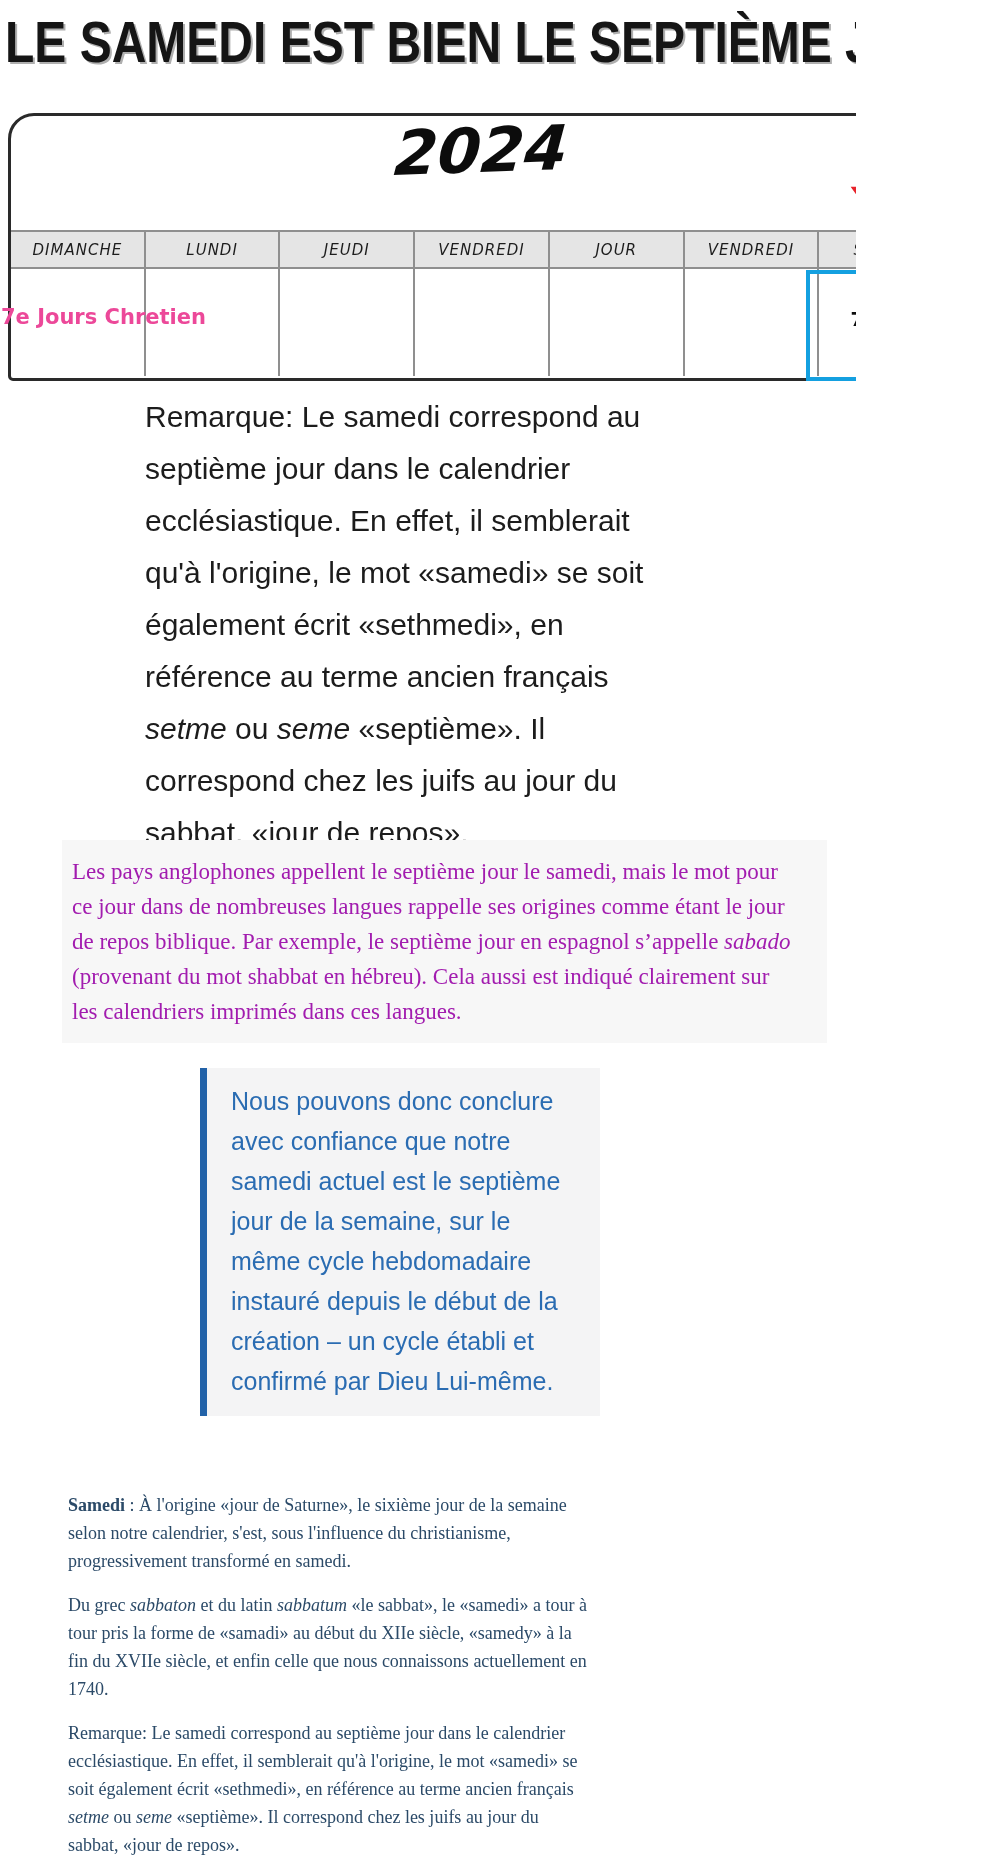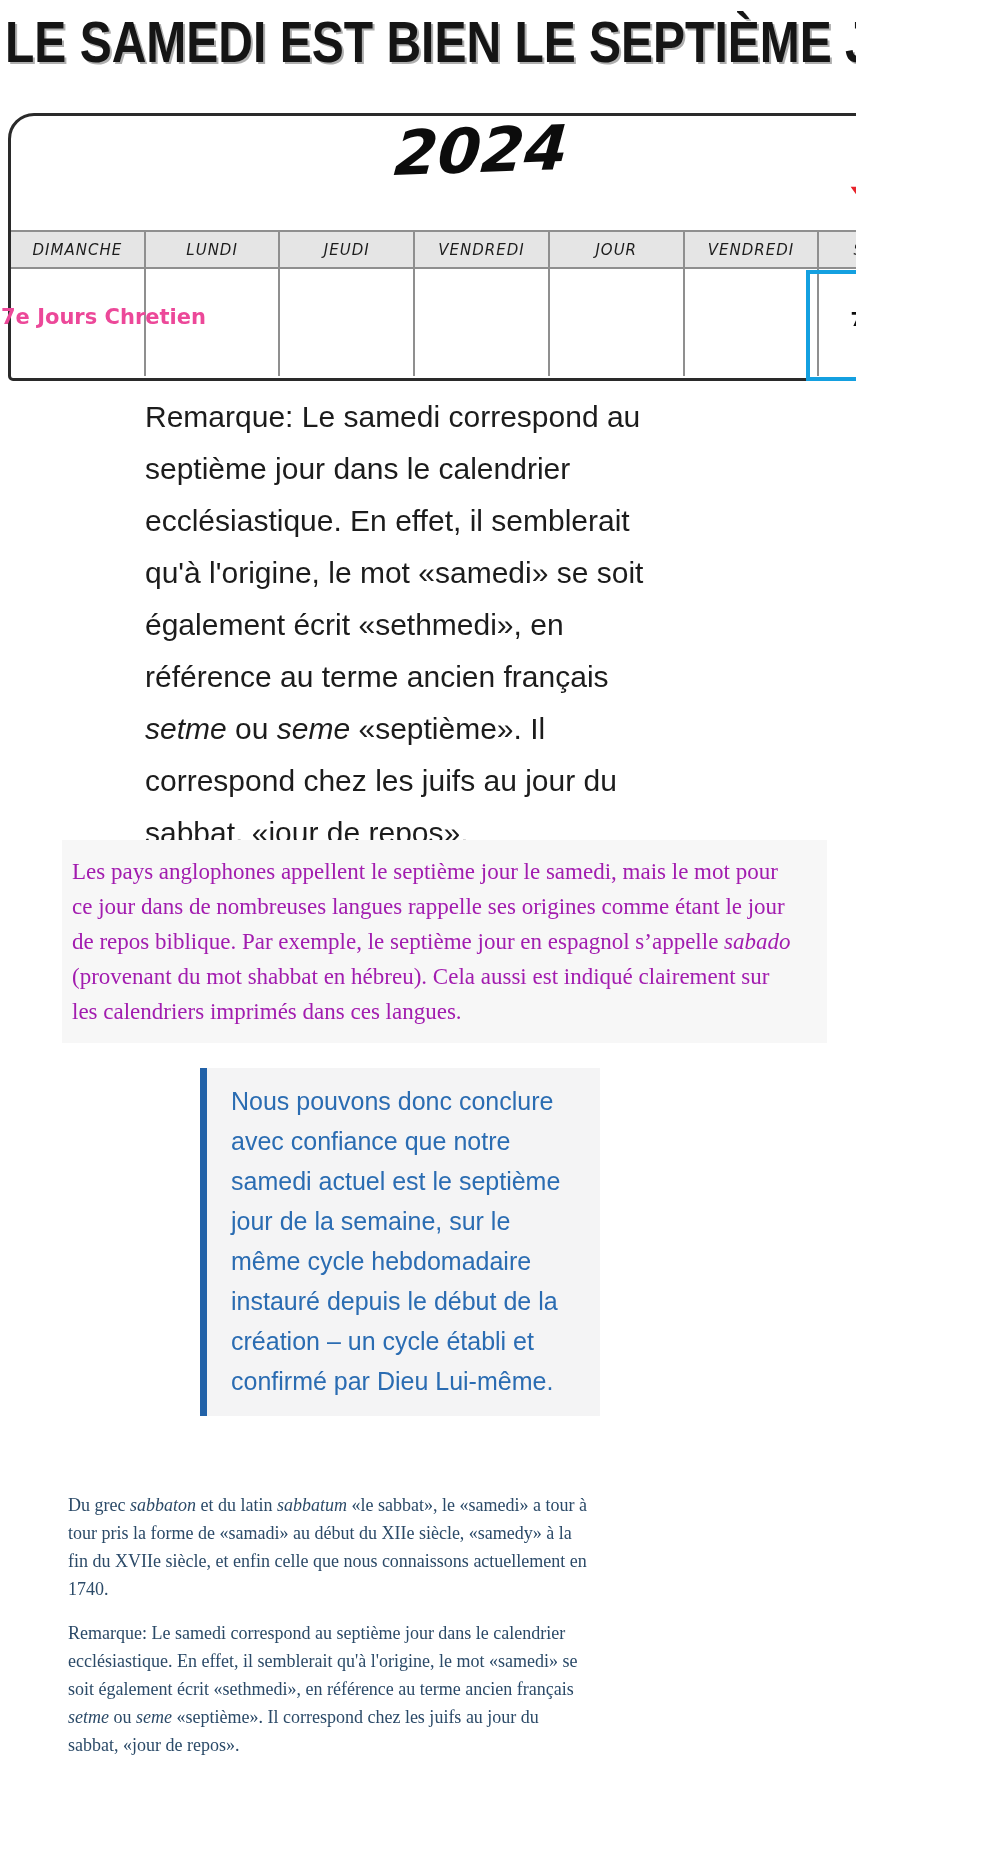--- a/index.html
+++ b/index.html
@@ -102,17 +102,18 @@
 
   <div class="remark-intro rich"><span>Remarque: Le samedi correspond au septième jour dans le calendrier ecclésiastique. En effet, il semblerait qu'à l'origine, le mot «samedi» se soit également écrit «sethmedi», en référence au terme ancien français </span><span style="font-style: italic;">setme</span><span> ou </span><span style="font-style: italic;">seme</span><span> «septième». Il correspond chez les juifs au jour du sabbat, «jour de repos».</span></div>
 
   <div class="anglophone rich"><span>Les pays anglophones appellent le septième jour le samedi, mais le mot pour ce jour dans de nombreuses langues rappelle ses origines comme étant le jour de repos biblique. Par exemple, le septième jour en espagnol s’appelle </span><span style="font-style: italic;">sabado</span><span> (provenant du mot shabbat en hébreu). Cela aussi est indiqué clairement sur les calendriers imprimés dans ces langues.</span></div>
 
   <div class="quote" style="color: rgb(42, 108, 178); border-left-color: rgb(34, 98, 168);">
     <span>Nous pouvons donc conclure avec confiance que notre samedi actuel est le septième jour de la semaine, sur le même cycle hebdomadaire instauré depuis le début de la création – un cycle établi et confirmé par Dieu Lui-même.</span>
   </div>
 
   <div class="etymology" style="color: rgb(43, 74, 104);">
+    <p class="rich"><span style="font-weight: bold;">Samedi</span><span> : À l'origine «jour de Saturne», le sixième jour de la semaine selon notre calendrier, s'est, sous l'influence du christianisme, progressivement transformé en samedi.</span></p>
     <p class="rich"><span>Du grec </span><span style="font-style: italic;">sabbaton</span><span> et du latin </span><span style="font-style: italic;">sabbatum</span><span> «le sabbat», le «samedi» a tour à tour pris la forme de «samadi» au début du XIIe siècle, «samedy» à la fin du XVIIe siècle, et enfin celle que nous connaissons actuellement en 1740.</span></p>
     <p class="rich"><span>Remarque: Le samedi correspond au septième jour dans le calendrier ecclésiastique. En effet, il semblerait qu'à l'origine, le mot «samedi» se soit également écrit «sethmedi», en référence au terme ancien français </span><span style="font-style: italic;">setme</span><span> ou </span><span style="font-style: italic;">seme</span><span> «septième». Il correspond chez les juifs au jour du sabbat, «jour de repos».</span></p>
   </div>
 
 </div>
 
 </body></html>

